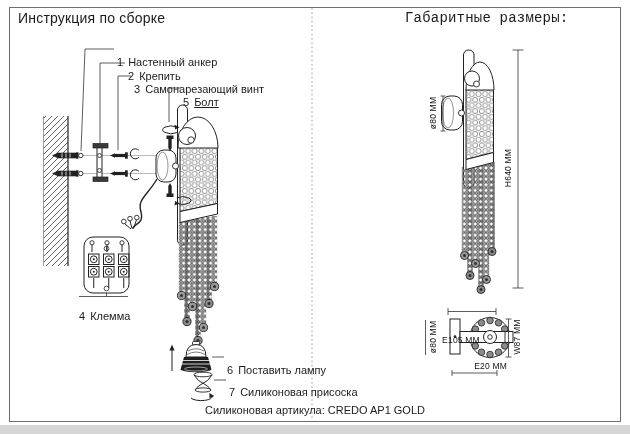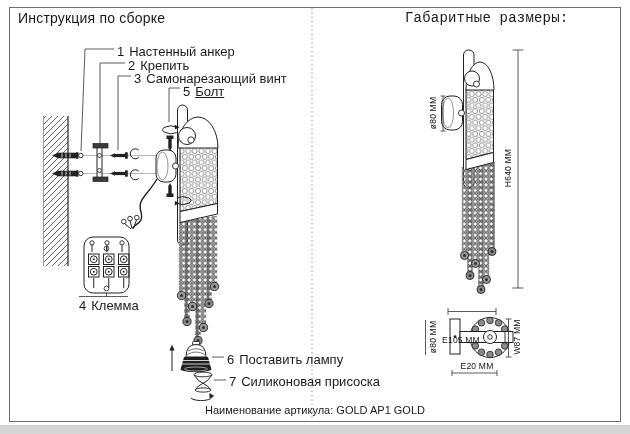--- a/index.html
+++ b/index.html
@@ -4,21 +4,21 @@
 <style>
   html,body{margin:0;padding:0;}
   body{
     width:630px;height:434px;position:relative;background:#ffffff;
     font-family:"Liberation Sans",sans-serif;color:#1b1b1b;overflow:hidden;
   }
   .abs{position:absolute;}
   .frame{left:9px;top:7px;width:610px;height:413px;border:1px solid #6e6e6e;}
   .bottom-strip{left:0;top:425px;width:630px;height:9px;background:#d6d6d6;}
   .title{font-size:14px;letter-spacing:.2px;white-space:nowrap;}
-  .callout{font-size:13px;white-space:nowrap;}
+  .callout{font-size:11px;white-space:nowrap;margin-top:12px;}
   .callout .num{display:inline-block;margin-right:5px;}
   .dim{font-size:8.5px;letter-spacing:.2px;white-space:nowrap;color:#111;}
   .vlabel{width:60px;height:12px;line-height:12px;text-align:center;transform:rotate(-90deg);}
   .hlabel{width:60px;height:12px;line-height:12px;text-align:center;}
   .footer{left:0;width:630px;top:404px;text-align:center;font-size:11px;}
   svg{position:absolute;left:0;top:0;}
   .ln{stroke:#222;fill:none;stroke-width:1;}
   .thin{stroke:#8a8a8a;stroke-width:.6;fill:none;}
   .lead{stroke:#333;stroke-width:.8;fill:none;}
   .dimln{stroke:#333;stroke-width:.8;fill:none;}
@@ -341,15 +341,15 @@
 </div>
 <div class="abs callout" style="left:229px;top:374px;">
   <span class="num">7</span><span>Силиконовая присоска</span>
 </div>
 
 <div class="abs dim vlabel" style="left:403px;top:107px;">ø80 ММ</div>
 <div class="abs dim vlabel" style="left:478px;top:162px;">H640 ММ</div>
 <div class="abs dim hlabel" style="left:431px;top:298px;margin-top:36px;">E105 ММ</div>
 <div class="abs dim vlabel" style="left:403px;top:331px;">ø80 ММ</div>
 <div class="abs dim vlabel" style="left:487px;top:331px;">W87 ММ</div>
-<div class="abs dim hlabel" style="left:447px;top:360px;">E20 ММ</div>
-
-<div class="abs footer">Наименование артикула: GOLD AP1 GOLD</div>
+<div class="abs dim hlabel" style="left:447px;top:360px;text-align:right;">E20 ММ</div>
+
+<div class="abs footer">Силиконовая артикула: CREDO AP1 GOLD</div>
 
 </body></html>

